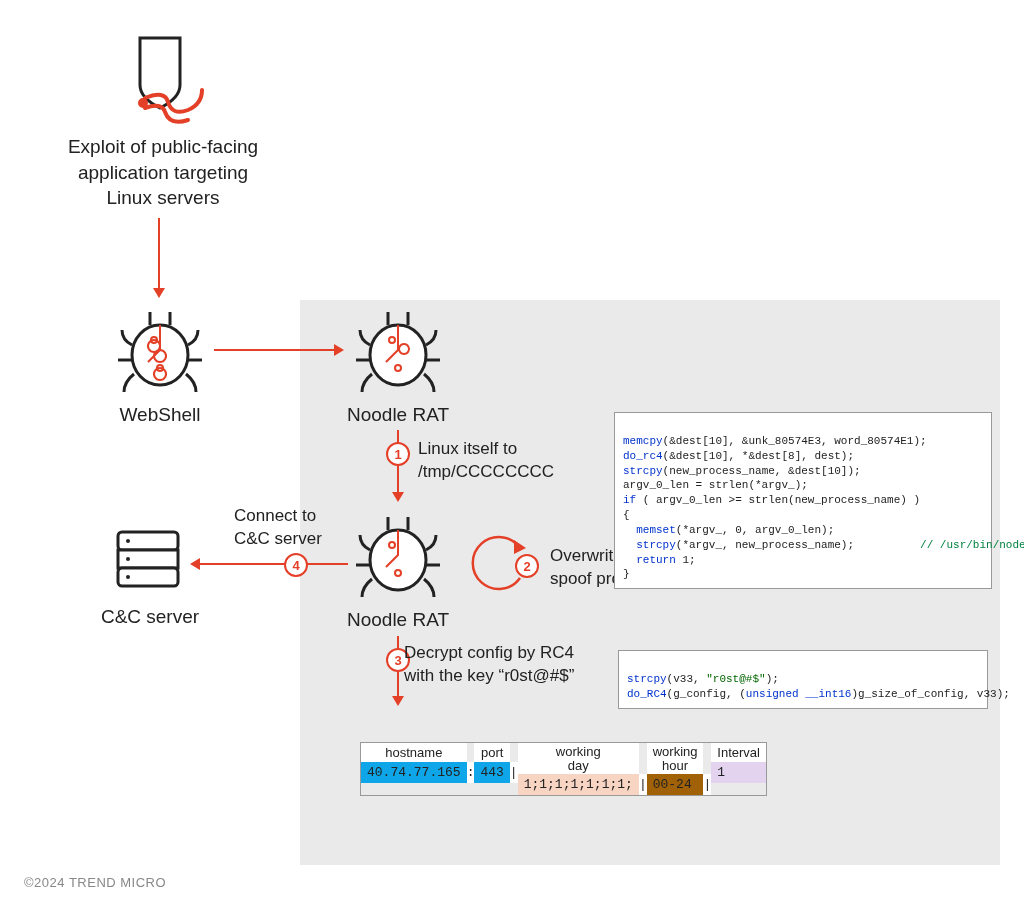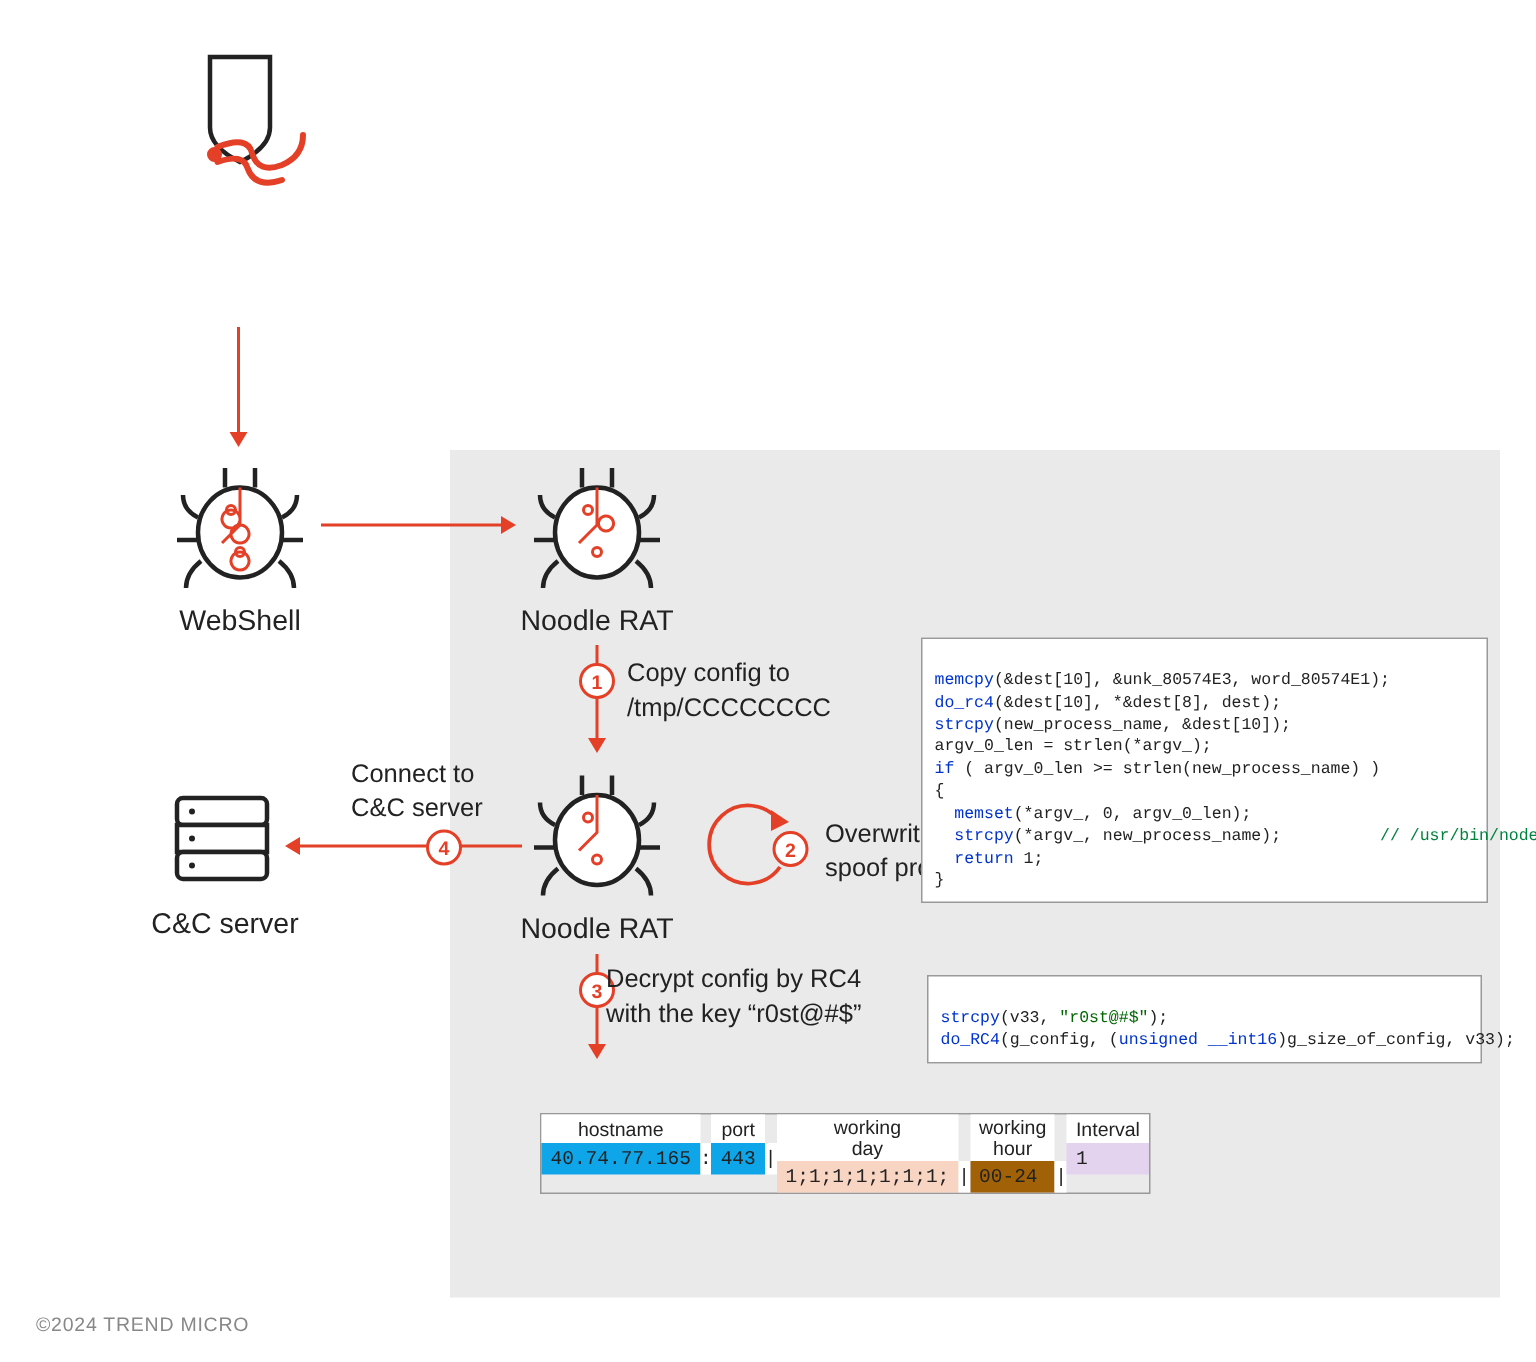--- a/index.html
+++ b/index.html
@@ -89,20 +89,23 @@
   <div class="box" style="left:110px; top:30px; width:100px;">
     <svg width="100" height="100" viewBox="0 0 100 100">
       <path d="M30 8 L70 8 L70 55 Q70 68 50 78 Q30 68 30 55 Z" fill="#fff" stroke="#222" stroke-width="3"></path>
       <g stroke="#e43f27" stroke-width="4" fill="none" stroke-linecap="round">
         <path d="M35 68 Q55 60 58 72 Q62 86 78 80 Q92 74 92 60"></path>
         <path d="M35 78 Q52 72 55 82 Q60 96 78 90"></path>
         <circle cx="33" cy="73" r="3" fill="#e43f27"></circle>
       </g>
     </svg>
   </div>
+  <div class="box label" style="left:58px; top:134px; width:210px; white-space:pre-line;">Exploit of public-facing
+application targeting
+Linux servers</div>
 
   <div class="arrow" style="left:158px; top:218px; width:2px; height:70px;"></div>
   <div class="arrowhead arrowhead-down" style="left:152.5px; top:288px;"></div>
 
   <div class="box" style="left:110px; top:300px;">
     <svg width="100" height="100" viewBox="0 0 100 100">
       <ellipse cx="50" cy="55" rx="28" ry="30" fill="#fff" stroke="#222" stroke-width="3"></ellipse>
       <line x1="40" y1="25" x2="40" y2="12" stroke="#222" stroke-width="3"></line>
       <line x1="60" y1="25" x2="60" y2="12" stroke="#222" stroke-width="3"></line>
       <path d="M22 45 Q12 40 12 30" fill="none" stroke="#222" stroke-width="3"></path>
@@ -135,21 +138,21 @@
       <path d="M50 25 L50 50 L38 62 M56 44 a5 5 0 1 0 0.01 0" fill="none" stroke="#e43f27" stroke-width="2"></path>
       <circle cx="44" cy="40" r="3" fill="none" stroke="#e43f27" stroke-width="2"></circle>
       <circle cx="50" cy="68" r="3" fill="none" stroke="#e43f27" stroke-width="2"></circle>
     </svg>
   </div>
   <div class="box label" style="left:338px; top:402px; width:120px;">Noodle RAT</div>
 
   <div class="arrow" style="left:397px; top:430px; width:2px; height:62px;"></div>
   <div class="arrowhead arrowhead-down" style="left:391.5px; top:492px;"></div>
   <div class="step-circle" style="left:386px; top:442px;">1</div>
-  <div class="box small-label" style="left:418px; top:438px; width:200px; white-space:pre-line;">Copy config to
+  <div class="box small-label" style="left:418px; top:438px; width:200px; white-space:pre-line;">Linux itself to
 /tmp/CCCCCCCC</div>
 
   <div class="box" style="left:348px; top:505px;">
     <svg width="100" height="100" viewBox="0 0 100 100">
       <ellipse cx="50" cy="55" rx="28" ry="30" fill="#fff" stroke="#222" stroke-width="3"></ellipse>
       <line x1="40" y1="25" x2="40" y2="12" stroke="#222" stroke-width="3"></line>
       <line x1="60" y1="25" x2="60" y2="12" stroke="#222" stroke-width="3"></line>
       <path d="M22 45 Q12 40 12 30" fill="none" stroke="#222" stroke-width="3"></path>
       <path d="M78 45 Q88 40 88 30" fill="none" stroke="#222" stroke-width="3"></path>
       <line x1="22" y1="60" x2="8" y2="60" stroke="#222" stroke-width="3"></line>
@@ -190,21 +193,21 @@
     </svg>
   </div>
   <div class="box label" style="left:90px; top:604px; width:120px;">C&amp;C server</div>
 
   <div class="arrow" style="left:397px; top:636px; width:2px; height:60px;"></div>
   <div class="arrowhead arrowhead-down" style="left:391.5px; top:696px;"></div>
   <div class="step-circle" style="left:386px; top:648px;">3</div>
   <div class="box small-label" style="left:404px; top:642px; width:220px; white-space:pre-line;">Decrypt config by RC4
 with the key “r0st@#$”</div>
 
-  <div class="code-block" style="left:614px; top:412px; width:360px;margin-top:13px;">
+  <div class="code-block" style="left:614px; top:412px; width:360px;">
 <span class="kw">memcpy</span><span>(&amp;dest[10], &amp;unk_80574E3, word_80574E1);</span>
 <span class="kw">do_rc4</span><span>(&amp;dest[10], *&amp;dest[8], dest);</span>
 <span class="kw">strcpy</span><span>(new_process_name, &amp;dest[10]);</span>
 <span>argv_0_len = strlen(*argv_);</span>
 <span class="kw">if</span><span> ( argv_0_len &gt;= strlen(new_process_name) )</span>
 <span>{</span>
 <span class="kw">  memset</span><span>(*argv_, 0, argv_0_len);</span>
 <span class="kw">  strcpy</span><span>(*argv_, new_process_name);</span><span class="cmt">          // /usr/bin/node</span>
 <span class="kw">  return</span><span> 1;</span>
 <span>}</span></div>

